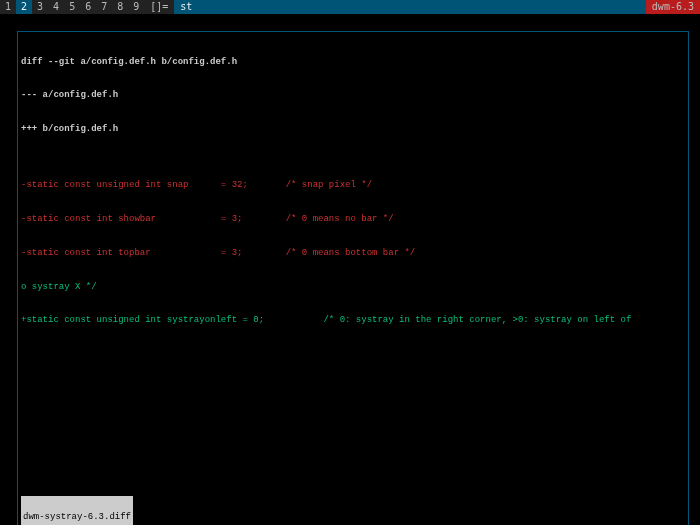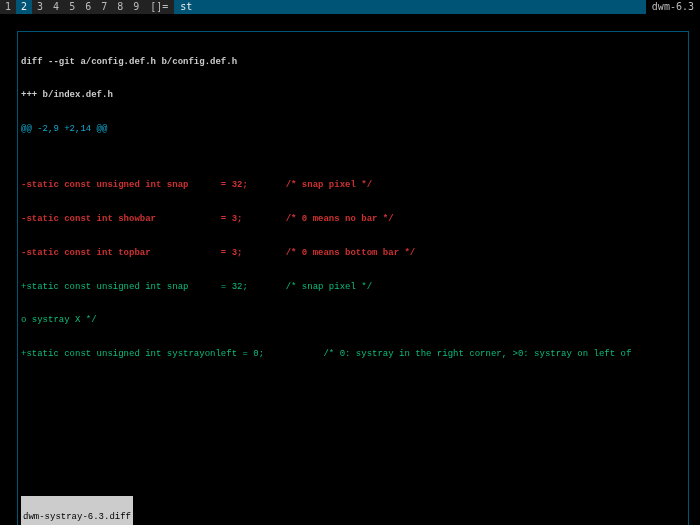--- a/index.html
+++ b/index.html
@@ -39,36 +39,36 @@
     color: #bbb;
   }
   .title {
     flex: 1;
     padding: 1px 6px;
     color: #eee;
     background: #005577;
   }
   .status {
     padding: 1px 6px;
-    background: #000000;
+    background: #b91c1c;
   }
   .term {
     width: 672px;
     height: 509px;
     margin: 17px;
     background: #000;
     border: 1px solid #005577;
     box-sizing: border-box;
     padding: 2px 3px;
     white-space: pre;
     overflow: hidden;
     position: relative;
   }
   .line { white-space: pre; }
-  .del { color: #cd3131; font-weight: bold; }
+  .del { color: #cd3131; }
   .add { color: #0dbc79; }
   .hunk { color: #11a8cd; }
   .bold { font-weight: bold; }
   .statusbar {
     position: absolute;
     bottom: 0;
     left: 3px;
     background: #ccc;
     color: #000;
     padding: 16px 2px;
@@ -90,27 +90,26 @@
     <div class="tag">8</div>
     <div class="tag">9</div>
   </div>
   <div class="layout">[]=</div>
   <div class="title">st</div>
   <div class="status">dwm-6.3</div>
 </div>
 
 <div class="term">
   <div class="line bold">diff --git a/config.def.h b/config.def.h</div>
-  <div class="line bold">+++ b/index.def.h</div>
-  <div class="line hunk">@@ -2,9 +2,14 @@</div>
+  <div class="line bold">--- a/config.def.h</div>
+  <div class="line bold">+++ b/config.def.h</div>
   <div class="line"></div>
   <div class="line del">-static const unsigned int snap      = 32;       /* snap pixel */</div>
   <div class="line del">-static const int showbar            = 3;        /* 0 means no bar */</div>
   <div class="line del">-static const int topbar             = 3;        /* 0 means bottom bar */</div>
-  <div class="line add">+static const unsigned int snap      = 32;       /* snap pixel */</div>
   <div class="line add">o systray X */</div>
   <div class="line add">+static const unsigned int systrayonleft = 0;           /* 0: systray in the right corner, &gt;0: systray on left of</div>
   
   
   
   
   
   
   
   

